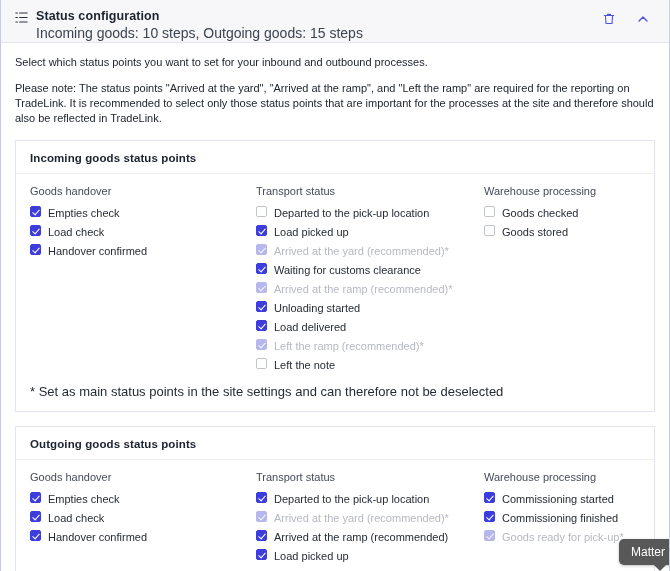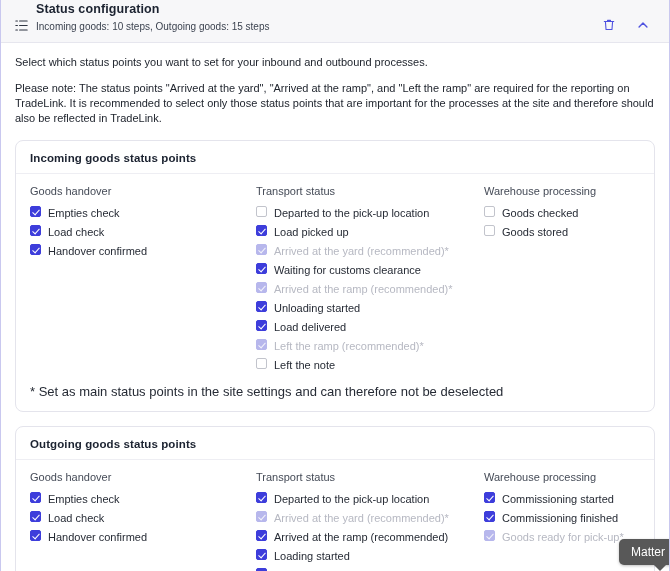--- a/index.html
+++ b/index.html
@@ -26,21 +26,21 @@
     height: 571px;
     background: #ffffff;
     border-left: 1px solid #c9c8ef;
     border-right: 1px solid #c9c8ef;
     overflow: hidden;
   }
 
   
   .card-header {
     display: flex;
-    align-items: flex-end;
+    align-items: flex-start;
     background: #f7f7f9;
     border-bottom: 1px solid #e6e6ee;
     padding: 9px 14px 9px 13px;
     height: 43px;
   }
   .hdr-icon {
     flex: 0 0 auto;
     width: 15px;
     height: 15px;
     margin-top: 1px;
@@ -49,21 +49,21 @@
   }
   .hdr-texts { flex: 1 1 auto; min-width: 0; }
   .hdr-title {
     font-size: 12.5px;
     font-weight: bold;
     color: #1b2230;
     letter-spacing: .1px;
     line-height: 15px;
   }
   .hdr-sub {
-    font-size: 10px;
+    font-size: 14px;
     color: #3c4350;
     margin-top: 3px;
     line-height: 13px;
   }
   .hdr-actions {
     flex: 0 0 auto;
     display: flex;
     align-items: center;
     gap: 18px;
     margin-top: 2px;
@@ -87,21 +87,21 @@
   .intro {
     font-size: 11px;
     color: #21262f;
     line-height: 15px;
   }
   .intro + .intro { margin-top: 11px; }
 
   
   .section-card {
     border: 1px solid #e4e4ec;
-    border-radius: 8px;
+    border-radius: 0;
     margin-top: 14px;
     background: #fff;
     padding: 0 0 8px 0;
   }
   .section-title {
     font-size: 11.5px;
     font-weight: bold;
     color: #1b2230;
     padding: 11px 14px 9px 14px;
     border-bottom: 1px solid #eeeef3;
@@ -356,24 +356,20 @@
               <div class="opt dim">
                 <span class="cb disabled-checked"></span>
                 <span class="opt-label">Arrived at the yard (recommended)*</span>
               </div>
               <div class="opt">
                 <span class="cb checked"></span>
                 <span class="opt-label">Arrived at the ramp (recommended)</span>
               </div>
               <div class="opt">
                 <span class="cb checked"></span>
-                <span class="opt-label">Loading started</span>
-              </div>
-              <div class="opt">
-                <span class="cb checked"></span>
                 <span class="opt-label">Load picked up</span>
               </div>
             </div>
         </div>
         <div class="col col-3">
           <div class="col-head">Warehouse processing</div>
           <div class="opt-list">
               <div class="opt">
                 <span class="cb checked"></span>
                 <span class="opt-label">Commissioning started</span>

